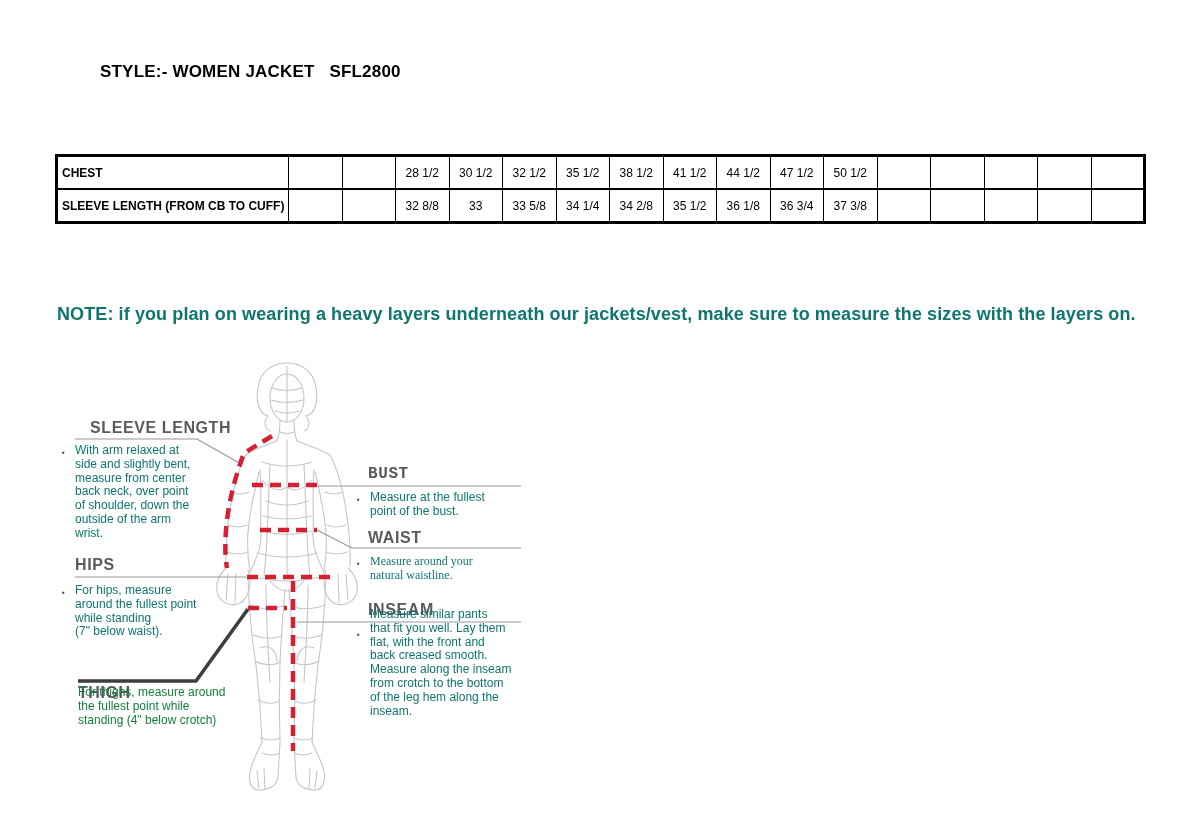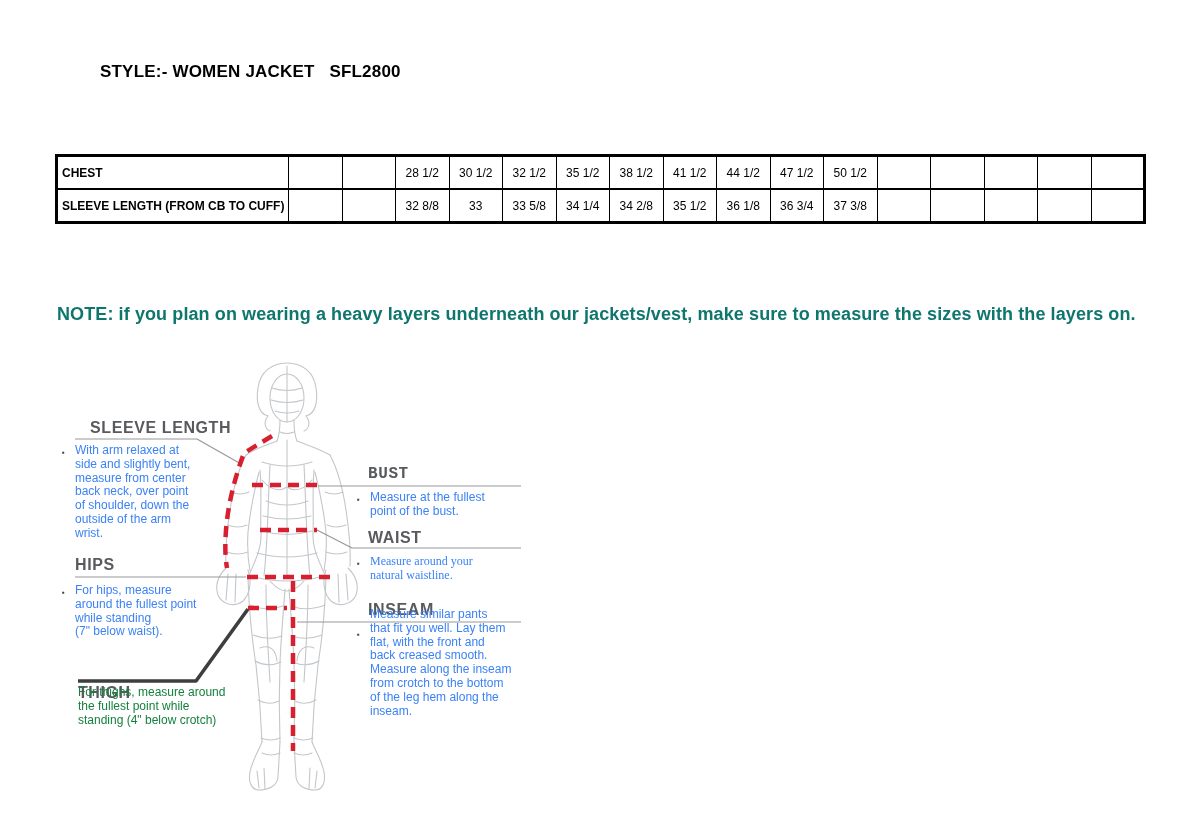--- a/index.html
+++ b/index.html
@@ -32,21 +32,21 @@
   .note-line {
     position:absolute; left:57px; top:304px; font-size:18px; font-weight:bold;
     color:#0f766e; letter-spacing:0.1px;
   }
   .diagram-svg { position:absolute; left:0; top:0; }
   .dg-heading {
     position:absolute; font-size:16px; font-weight:bold; color:#595a5e;
     letter-spacing:0.6px; white-space:nowrap;
   }
   .dg-desc {
-    position:absolute; font-size:12px; line-height:13.8px; color:#3b82f6;
+    position:absolute; font-size:12px; line-height:13.8px; color:#0f766e;
     white-space:pre-line;
   }
   .dg-bullet {
     position:absolute; font-size:8px; color:#414144; line-height:8px;
   }
 </style>
 </head>
 <body>
 
 <div class="page-title">STYLE:- WOMEN JACKET   SFL2800</div>

